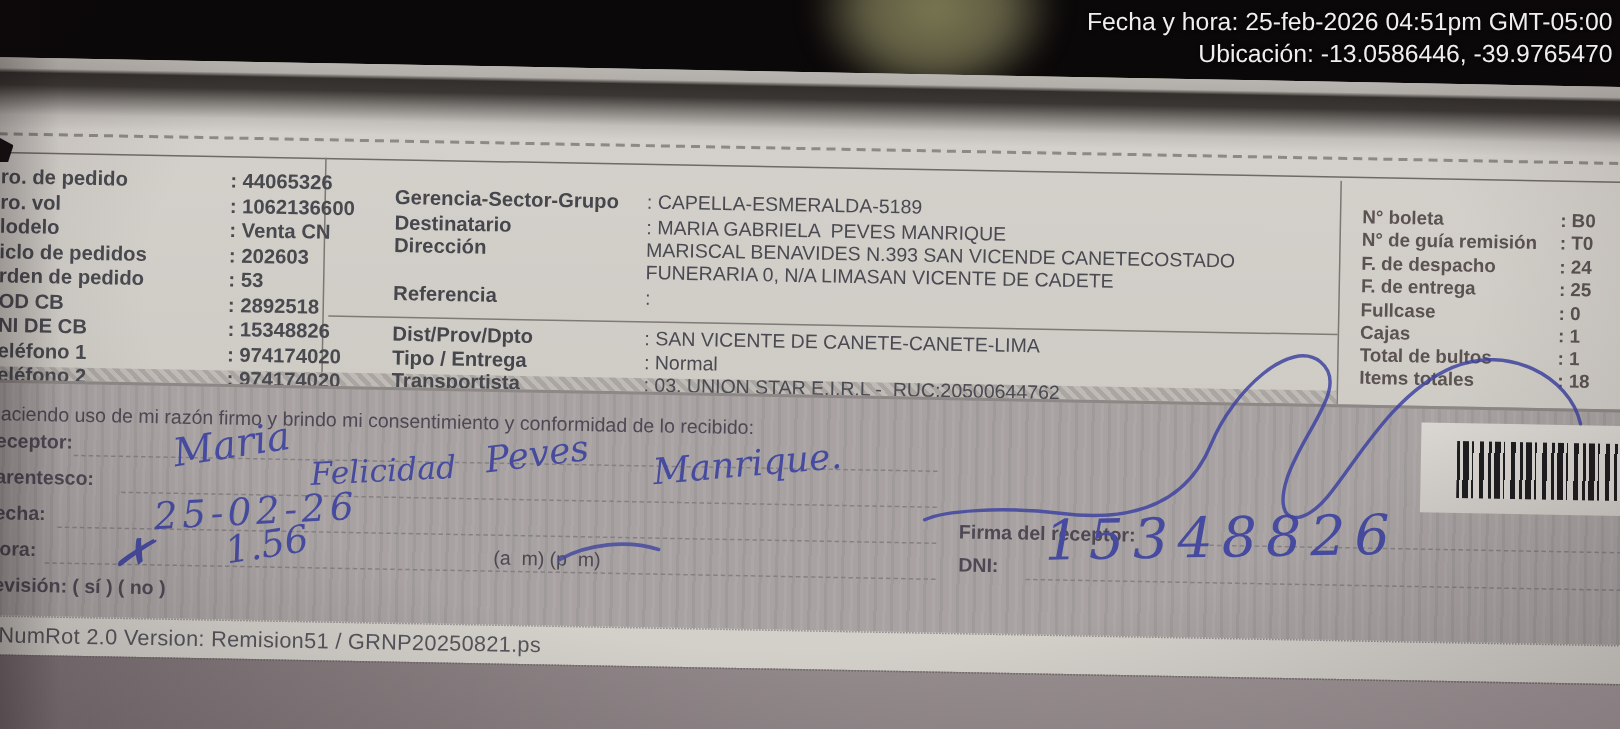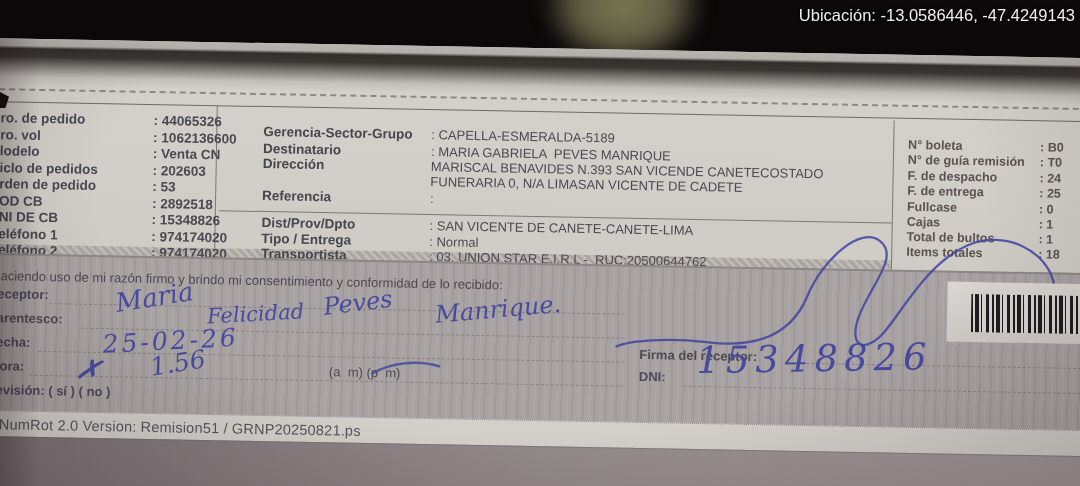--- a/index.html
+++ b/index.html
@@ -58,21 +58,22 @@
         background:linear-gradient(90deg,rgba(15,8,10,.22),transparent 40px),
                    radial-gradient(ellipse at 50% 40%,transparent 58%,rgba(20,10,14,.20));}
 </style>
 </head>
 <body>
 
 <div class="stage">
   <div class="finger"></div>
 
   <div class="overlay">
-    <div>Ubicación: -13.0586446, -47.4249143</div>
+    <div>Fecha y hora: 25-feb-2026 04:51pm GMT-05:00</div>
+    <div>Ubicación: -13.0586446, -39.9765470</div>
   </div>
 
   <div class="paper">
     <div class="paper-edge"></div>
     <div class="dash-top"></div>
     <div class="solid-top"></div>
     <div class="vline v1"></div>
     <div class="vline v2"></div>
     <div class="mid-divider"></div>
     <div class="hatch"></div>

